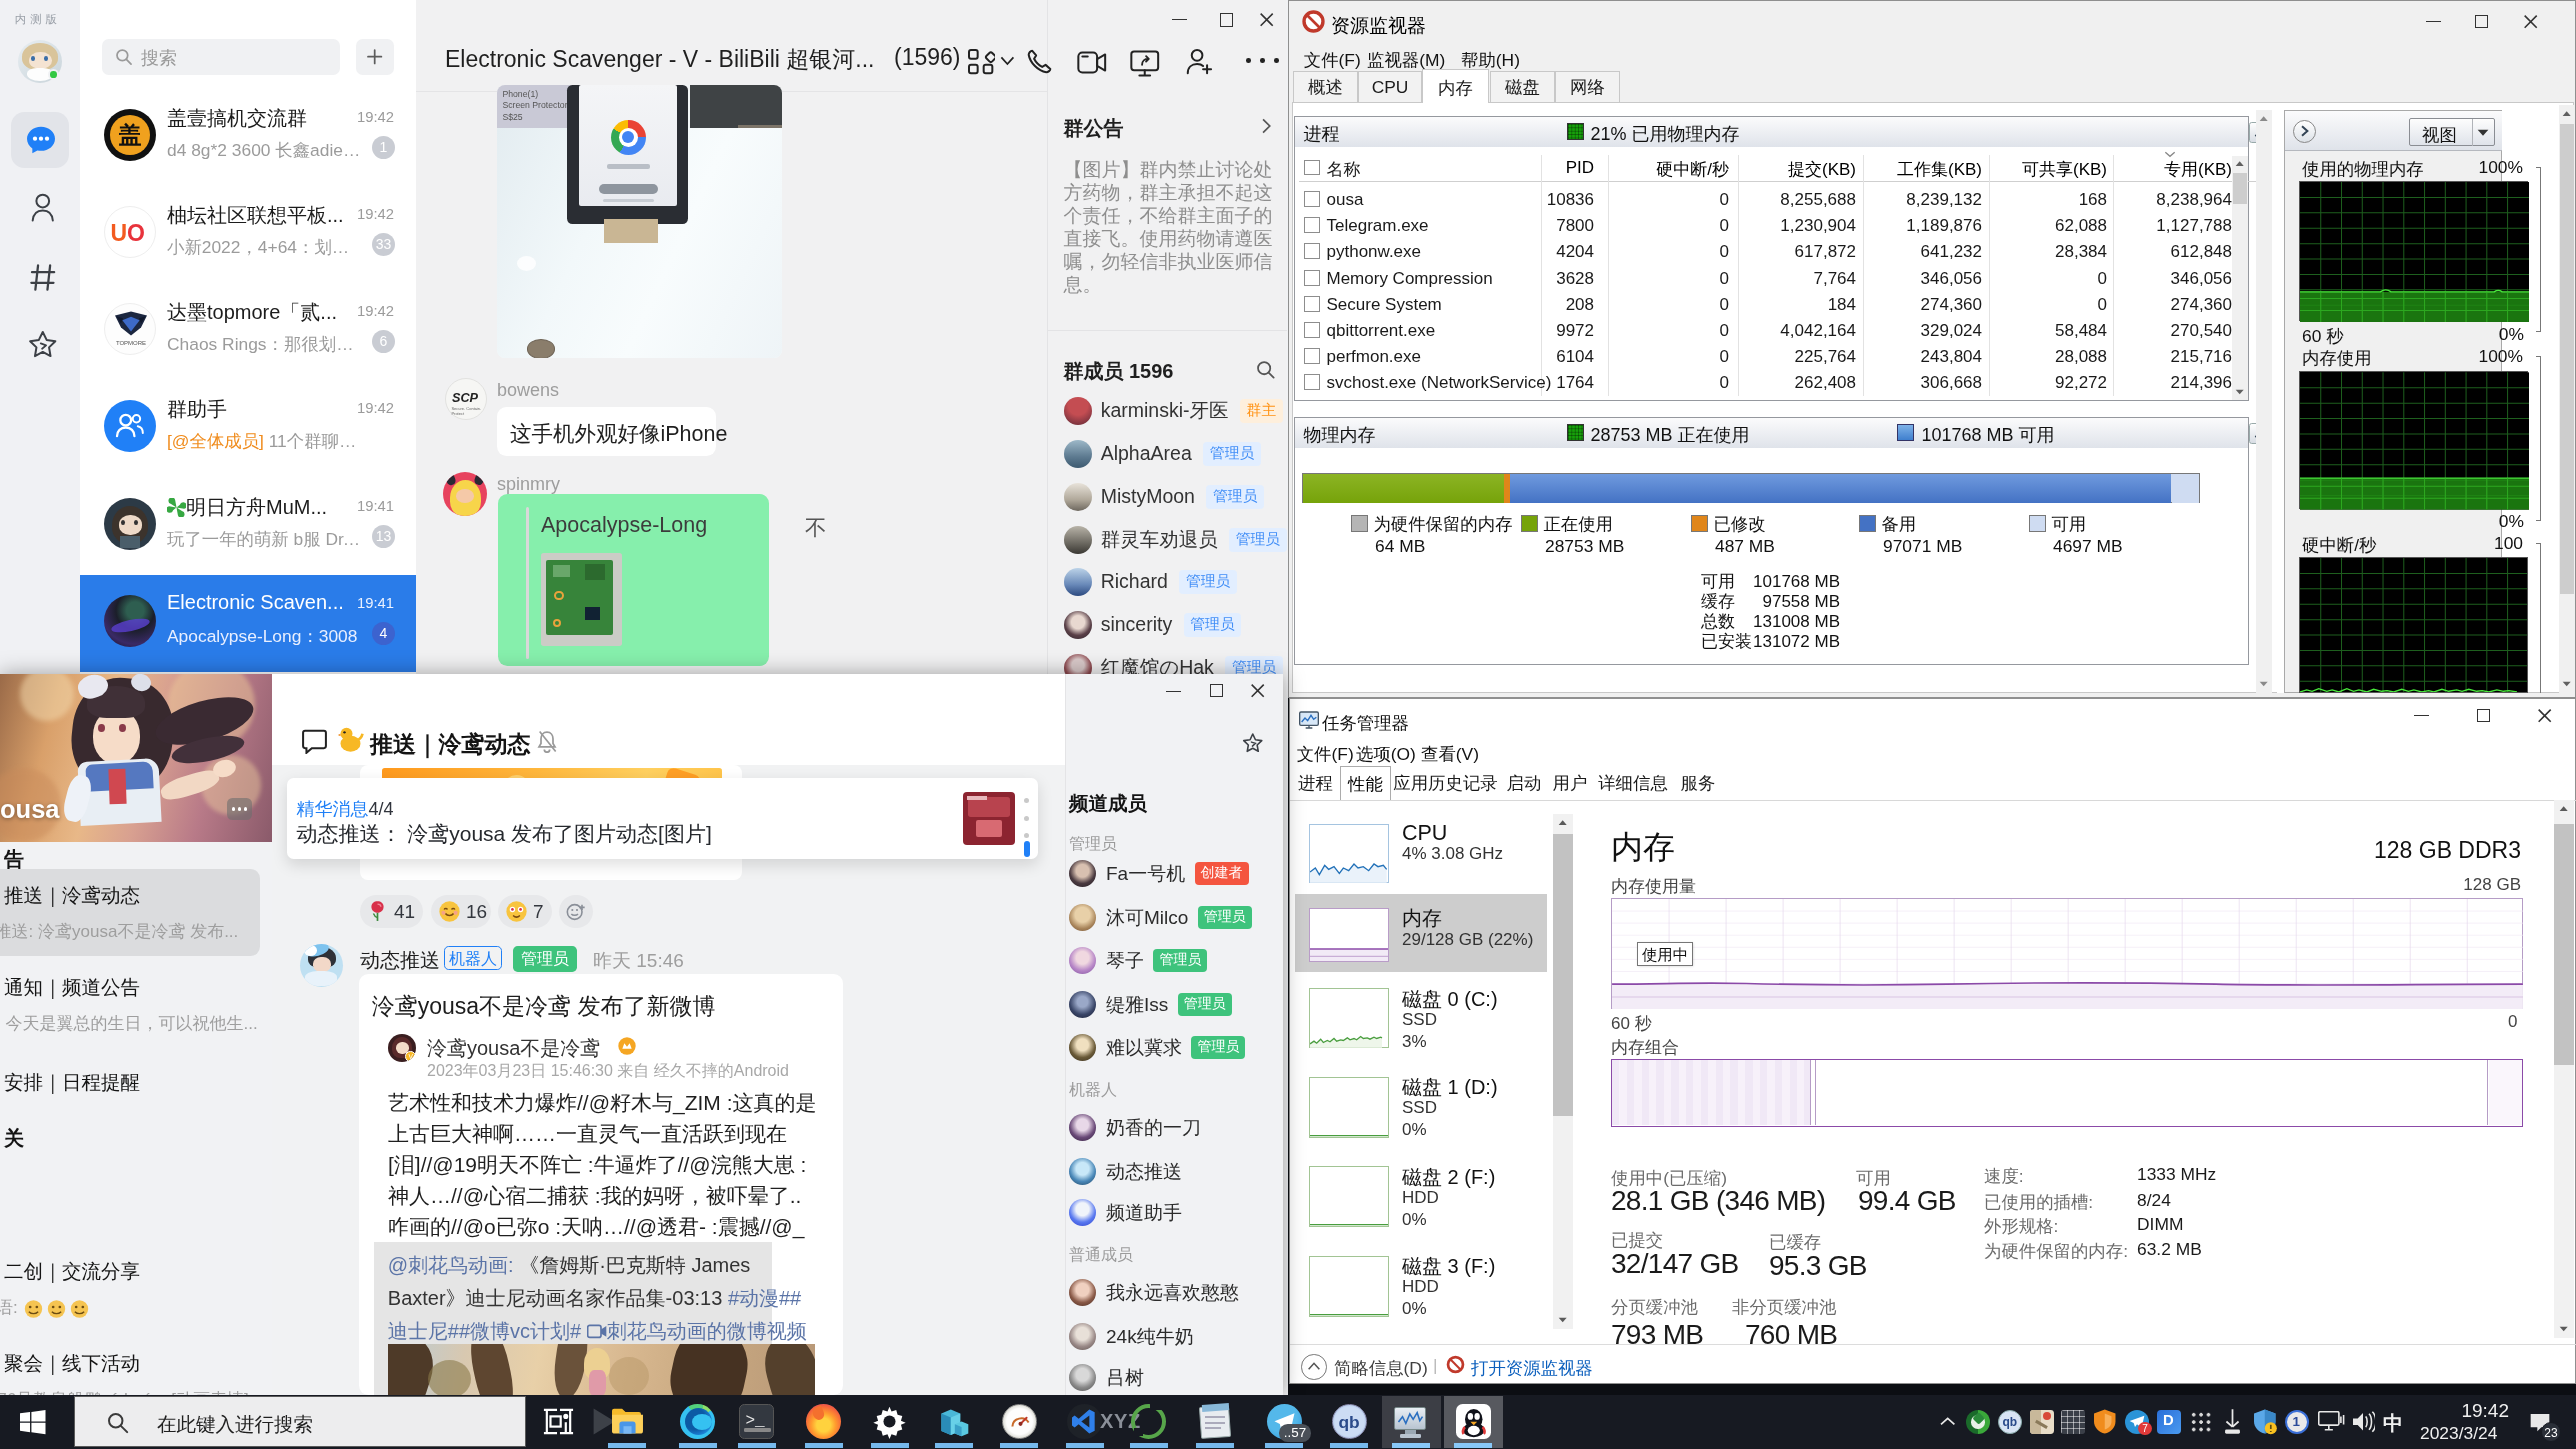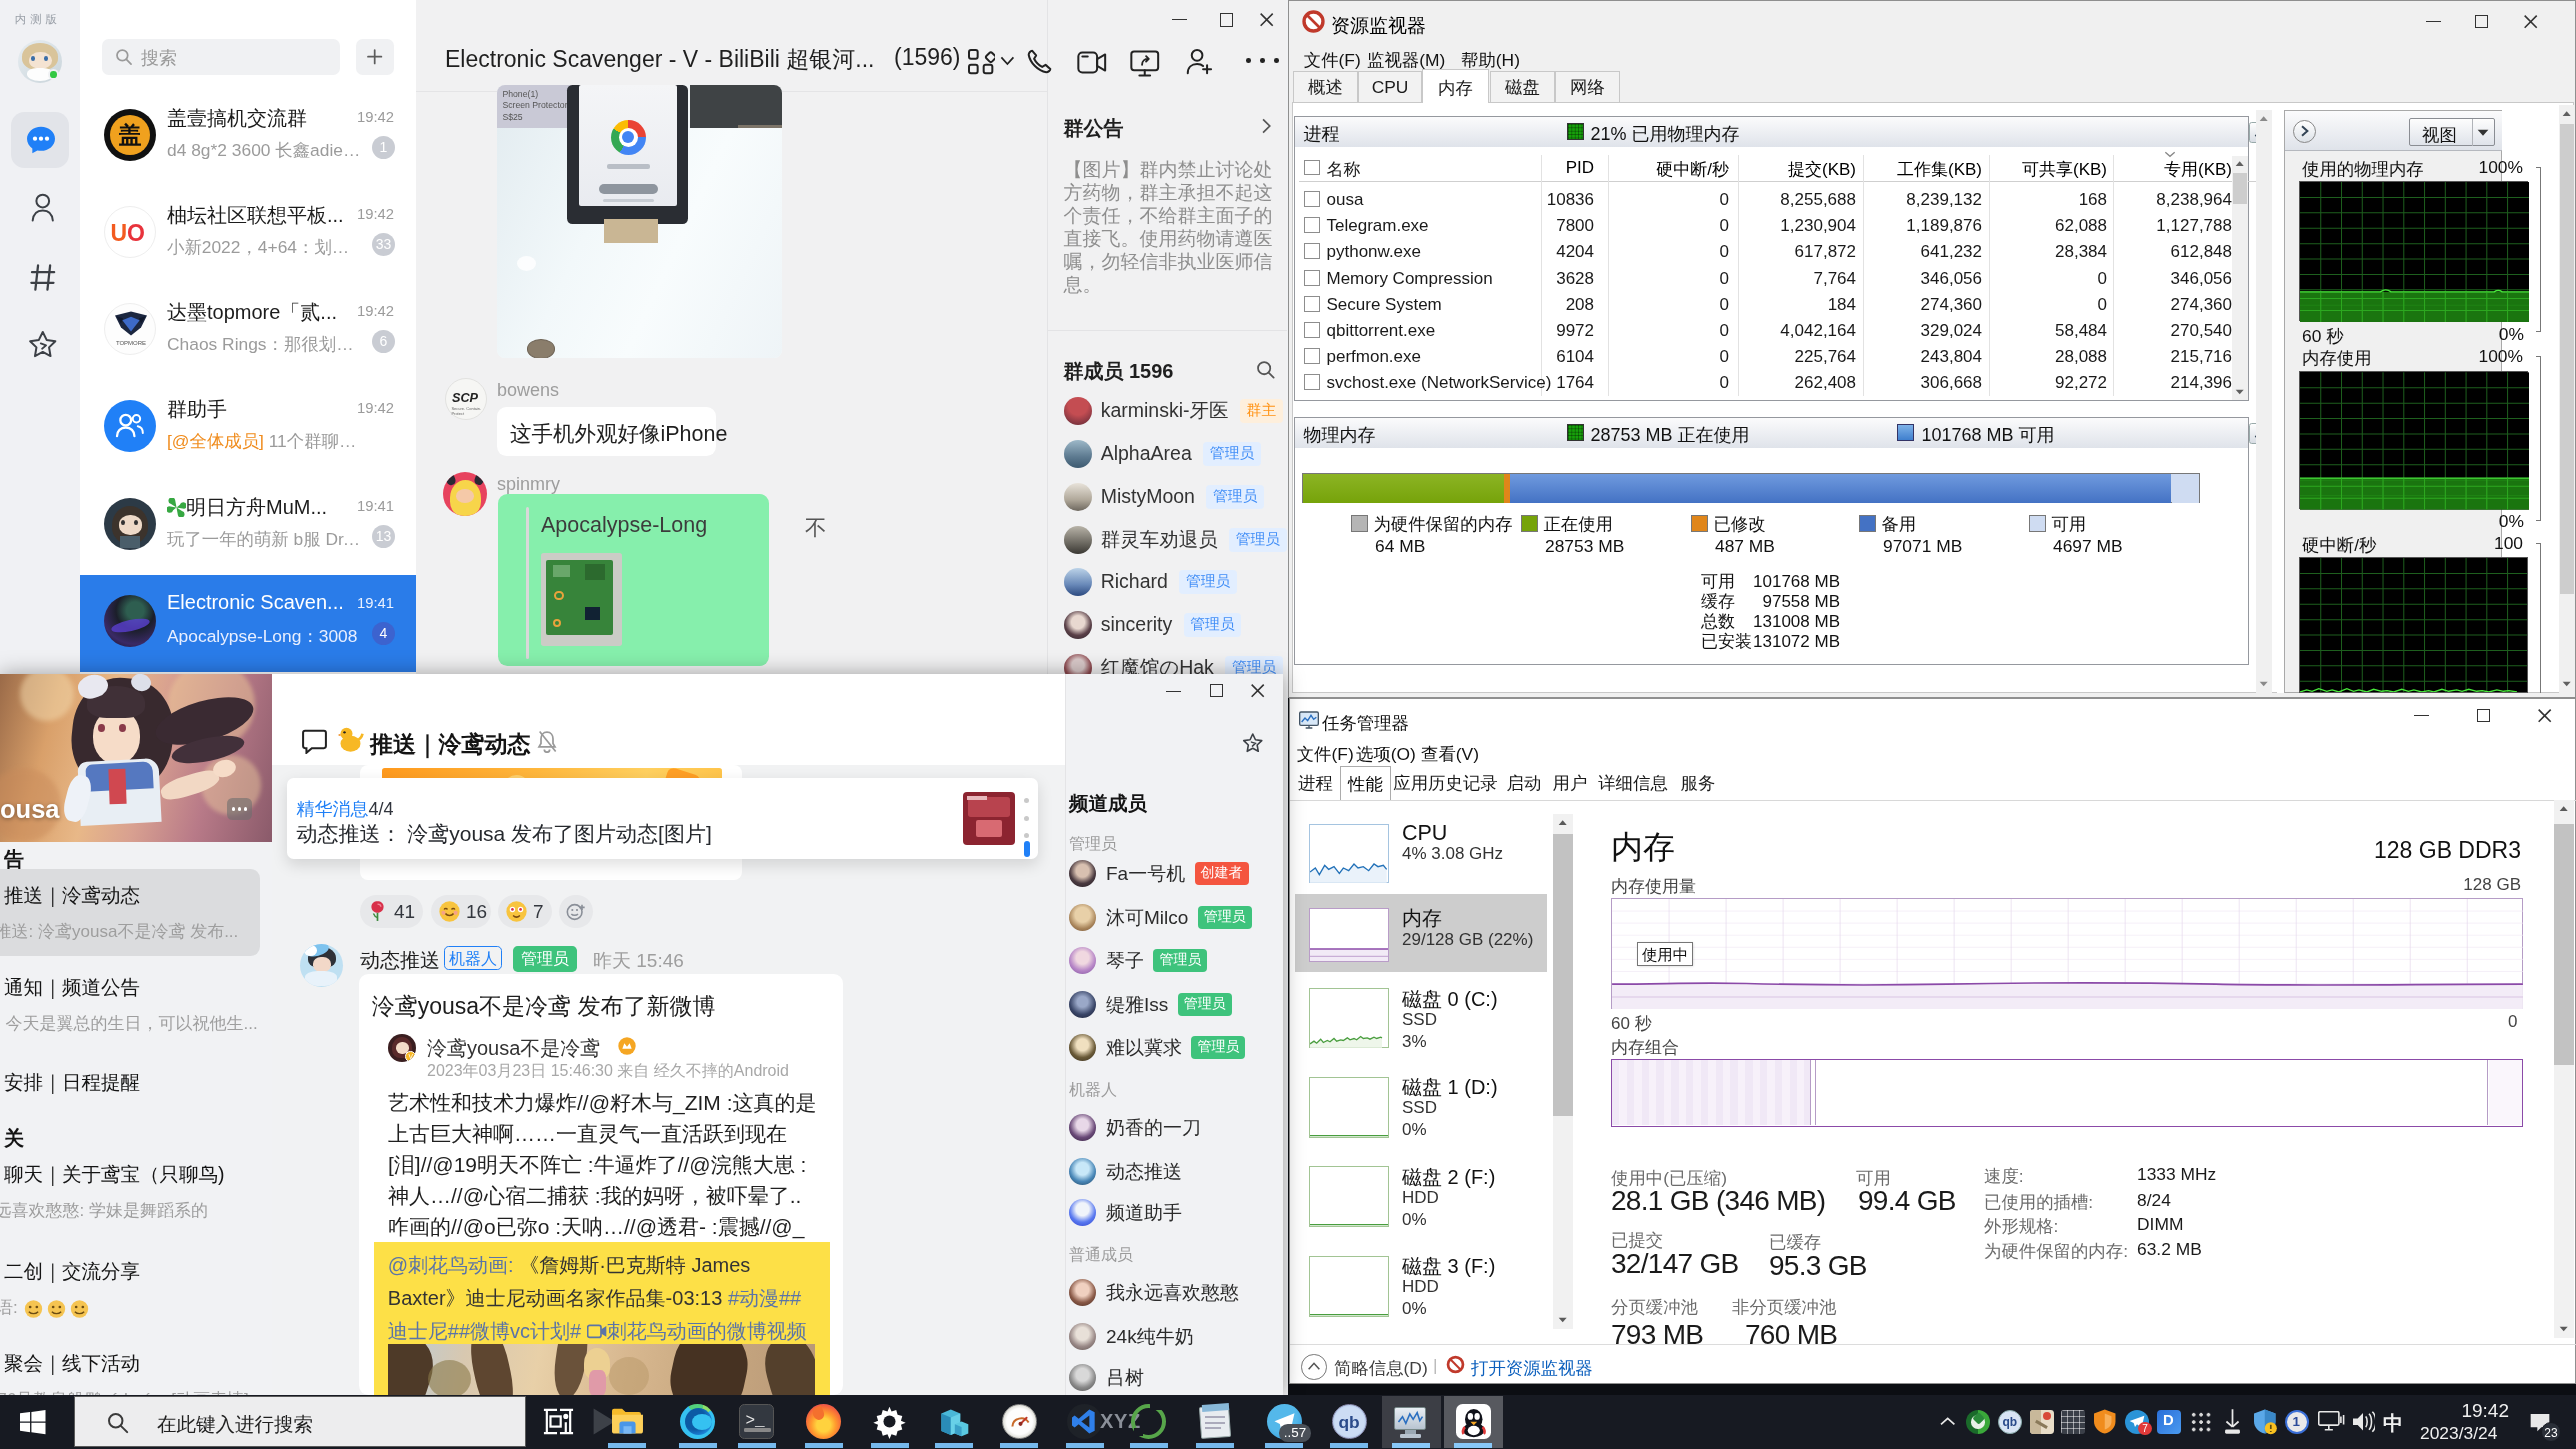--- a/index.html
+++ b/index.html
@@ -818,24 +818,20 @@
         <div class="t2" style="margin-left:-9.4px">推送: 泠鸢yousa不是冷鸢 发布...</div>
       </div>
  <div class="chitem" style="left:4px;top:300px">
         <div class="t1">通知｜频道公告</div>
         <div class="t2" style="margin-left:-8px">: 今天是翼总的生日，可以祝他生...</div>
       </div>
  <div class="chitem" style="left:4px;top:395px">
         <div class="t1">安排｜日程提醒</div>
       </div>
  <div class="a" style="left:4px;top:451px;font-size:20px;font-weight:bold;color:#141414">关</div>
- <div class="chitem" style="left:4px;top:487px">
-        <div class="t1">聊天｜关于鸢宝（只聊鸟)</div>
-        <div class="t2" style="margin-left:-9.4px">远喜欢憨憨: 学妹是舞蹈系的</div>
-      </div>
  <div class="chitem" style="left:4px;top:584px">
         <div class="t1">二创｜交流分享</div>
         <div class="t2" style="margin-left:-8px">语: <svg width="23" height="20" viewBox="0 0 34 30" style="vertical-align:-5.4px">
             <circle cx="17" cy="15" r="13" fill="#f5c451"></circle>
             <circle cx="12" cy="12" r="2" fill="#6b4c12"></circle>
             <circle cx="22" cy="12" r="2" fill="#6b4c12"></circle>
             <path d="M10 19c4 4 10 4 14 0" stroke="#6b4c12" stroke-width="2" fill="none"></path>
           </svg><svg width="23" height="20" viewBox="0 0 34 30" style="vertical-align:-5.4px">
             <circle cx="17" cy="15" r="13" fill="#f5c451"></circle>
             <circle cx="12" cy="12" r="2" fill="#6b4c12"></circle>
@@ -951,21 +947,21 @@
           <div class="a" style="left:8px;top:8px;width:12.7px;height:12px;background:#f4dcc8;border-radius:48%"></div>
           <div class="a" style="left:17.4px;top:17.4px;width:10.7px;height:10.7px;border-radius:50%;background:#f7b825;border:1.3px solid #fff;font-size:6.7px;color:#fff;text-align:center;line-height:9.4px">V</div>
         </div>
    <div class="a" style="left:68px;top:61px;font-size:20px;color:#333">泠鸢yousa不是冷鸢</div>
    <svg class="a" style="left:258px;top:62px" width="20" height="20" viewBox="0 0 30 30">
           <circle cx="15" cy="15" r="13" fill="#f5a623"></circle>
           <path d="M8 19l3-8 4 5 4-5 3 8z" fill="#fff"></path>
         </svg>
    <div class="a" style="left:68px;top:87px;font-size:16px;color:#a8a8a8">2023年03月23日 15:46:30 来自 经久不摔的Android</div>
    <div class="a" style="left:29px;top:113px;width:433px;font-size:21px;line-height:31px;color:#1f1f1f">艺术性和技术力爆炸//@籽木与_ZIM :这真的是上古巨大神啊……一直灵气一直活跃到现在[泪]//@19明天不阵亡 :牛逼炸了//@浣熊大崽 :神人…//@心宿二捕获 :我的妈呀，被吓晕了..咋画的//@o已弥o :天呐…//@透君- :震撼//@_斐波那契_ :吓晕//</div>
-   <div class="a" style="left:14.8px;top:268px;width:456px;height:153px;background:#fde047">
+   <div class="a" style="left:14.8px;top:268px;width:398px;height:153px;background:#e5e5e5">
      <div class="a" style="left:14px;top:6.7px;width:429px;font-size:20px;line-height:33px;color:#333"><span style="color:#5b74a7">@刺花鸟动画:</span> 《詹姆斯·巴克斯特 James Baxter》迪士尼动画名家作品集-03:13 <span style="color:#5b74a7">#动漫##迪士尼##微博vc计划# <svg width="20" height="14.8" viewBox="0 0 30 22" style="vertical-align:-1.3px">
                 <rect x="1" y="2" width="20" height="18" rx="3" fill="none" stroke="#5b74a7" stroke-width="2.5"></rect>
                 <path d="M21 8l8-5v16l-8-5z" fill="#5b74a7"></path>
               </svg>刺花鸟动画的微博视频</span></div>
    </div>
    <div class="a" style="left:29px;top:370px;width:427px;height:52px;overflow:hidden;background:linear-gradient(100deg,#b8ccd8 0%,#d8c8b0 18%,#e8d0a8 35%,#d8b890 55%,#c8a880 75%,#b89878 100%)">
      <div class="a" style="left:-16px;top:-8px;width:58px;height:81px;background:#4e3a28;border-radius:42%;transform:rotate(18deg)"></div>
      <div class="a" style="left:86px;top:-20px;width:36px;height:94px;background:#5e4630;border-radius:45%;transform:rotate(-12deg)"></div>
      <div class="a" style="left:168px;top:-27px;width:29.5px;height:81px;background:#6a523a;border-radius:45%;transform:rotate(8deg)"></div>
      <div class="a" style="left:284px;top:-14.8px;width:74px;height:87px;background:#463222;border-radius:42%;transform:rotate(12deg)"></div>

